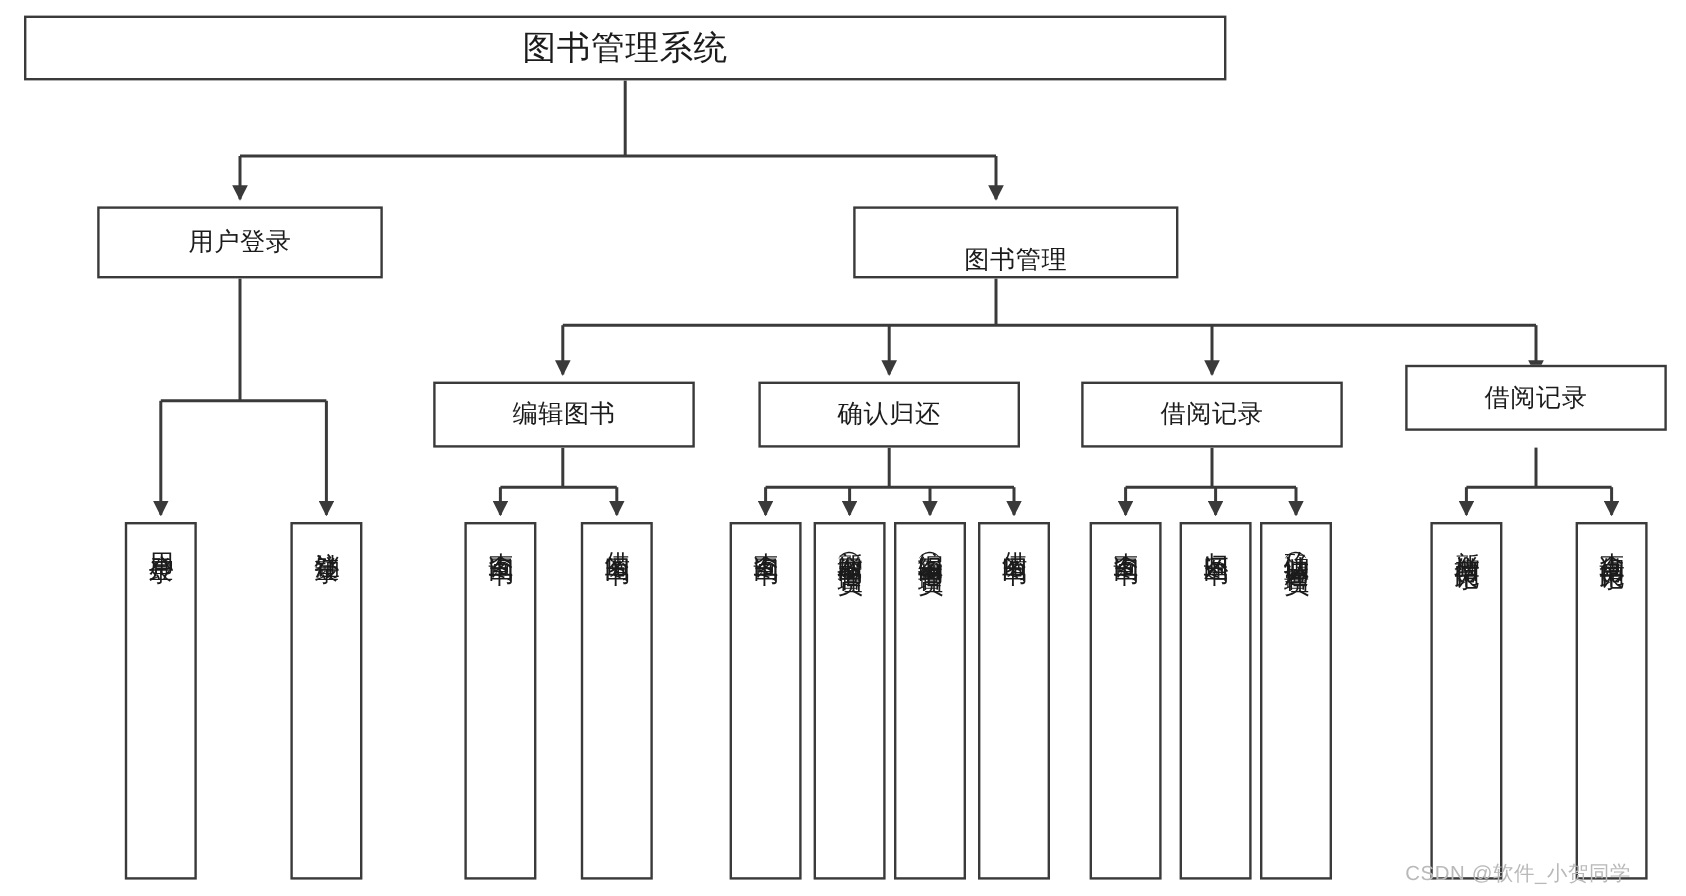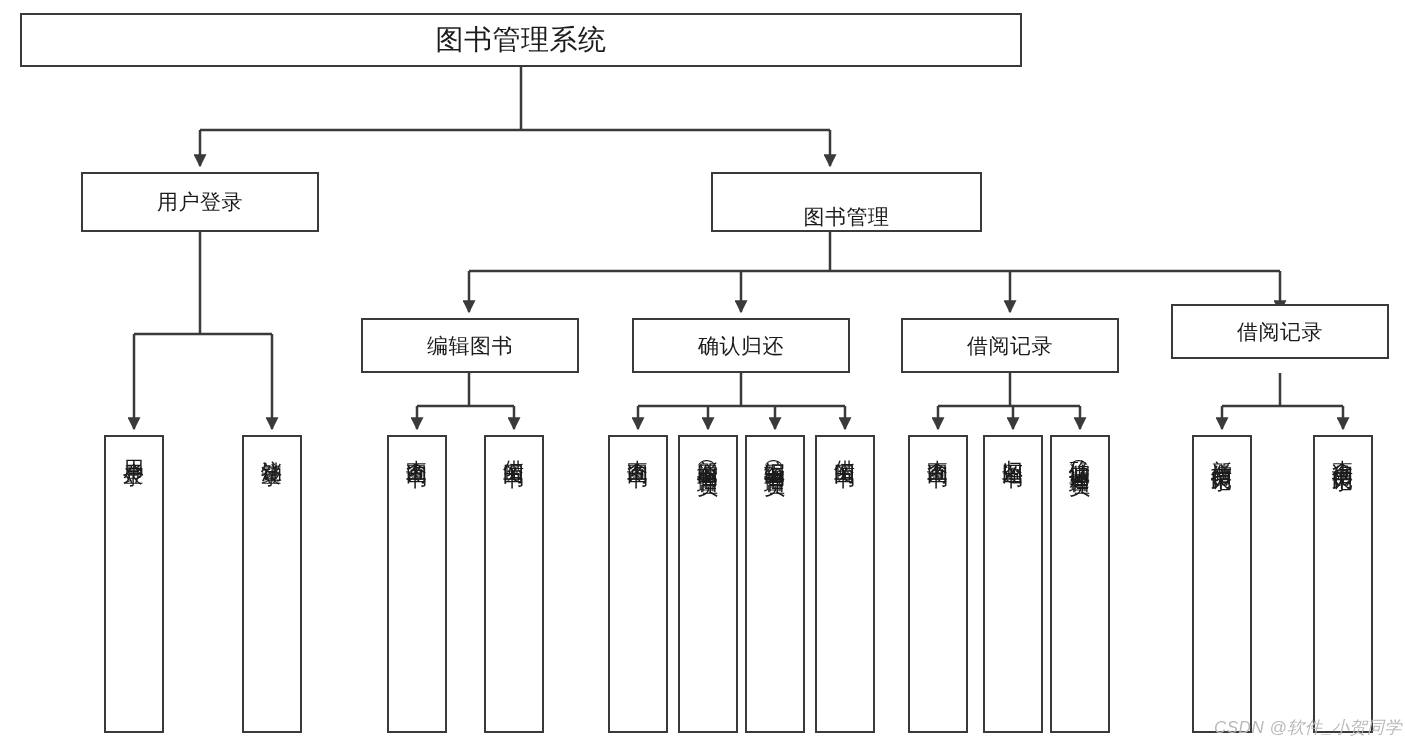--- a/index.html
+++ b/index.html
@@ -199,15 +199,15 @@
   </div>
 
   <div class="node vert" style="left:1192px; top:435px; width:60px; height:298px;">
     <span class="label">新增借阅记录</span>
   </div>
 
   <div class="node vert" style="left:1313px; top:435px; width:60px; height:298px;">
     <span class="label">查询借阅记录</span>
   </div>
 
-  <div class="watermark" style="left:1214px; top:716px;font-style:italic;">CSDN @软件_小贺同学</div>
+  <div class="watermark" style="left:1171px; top:716px;">CSDN @软件_小贺同学</div>
 
 </div>
 
 </body></html>

